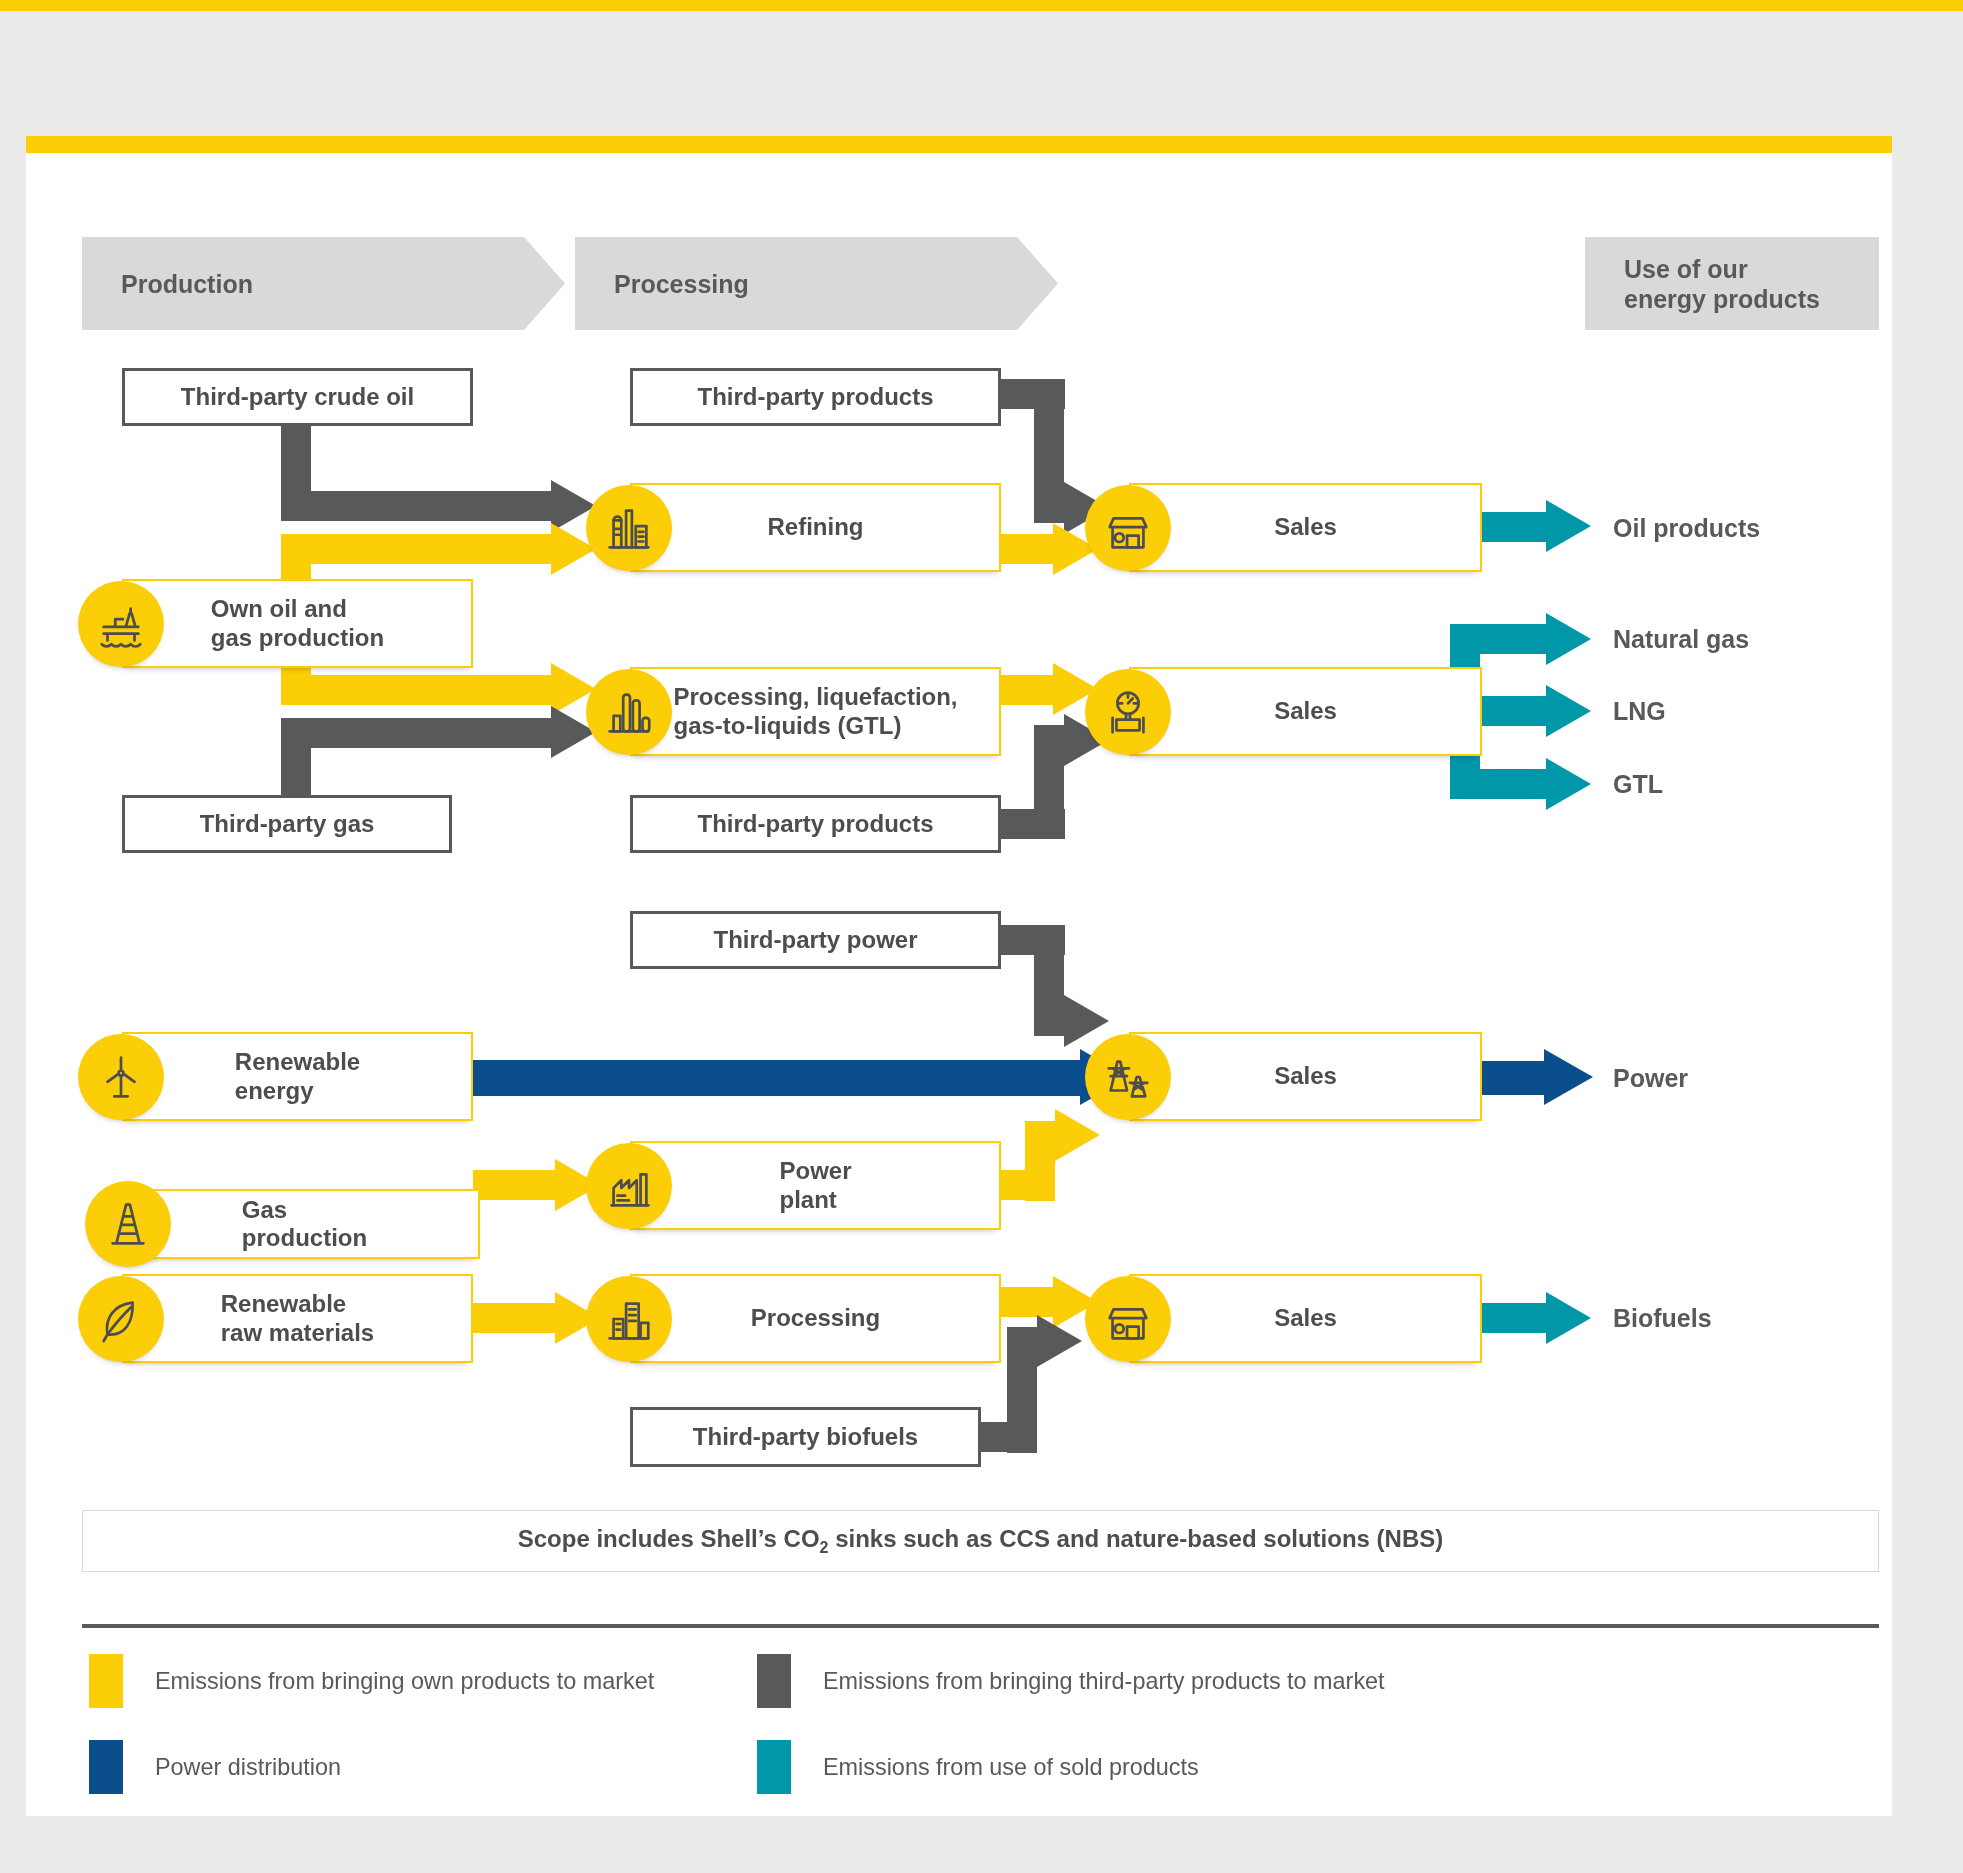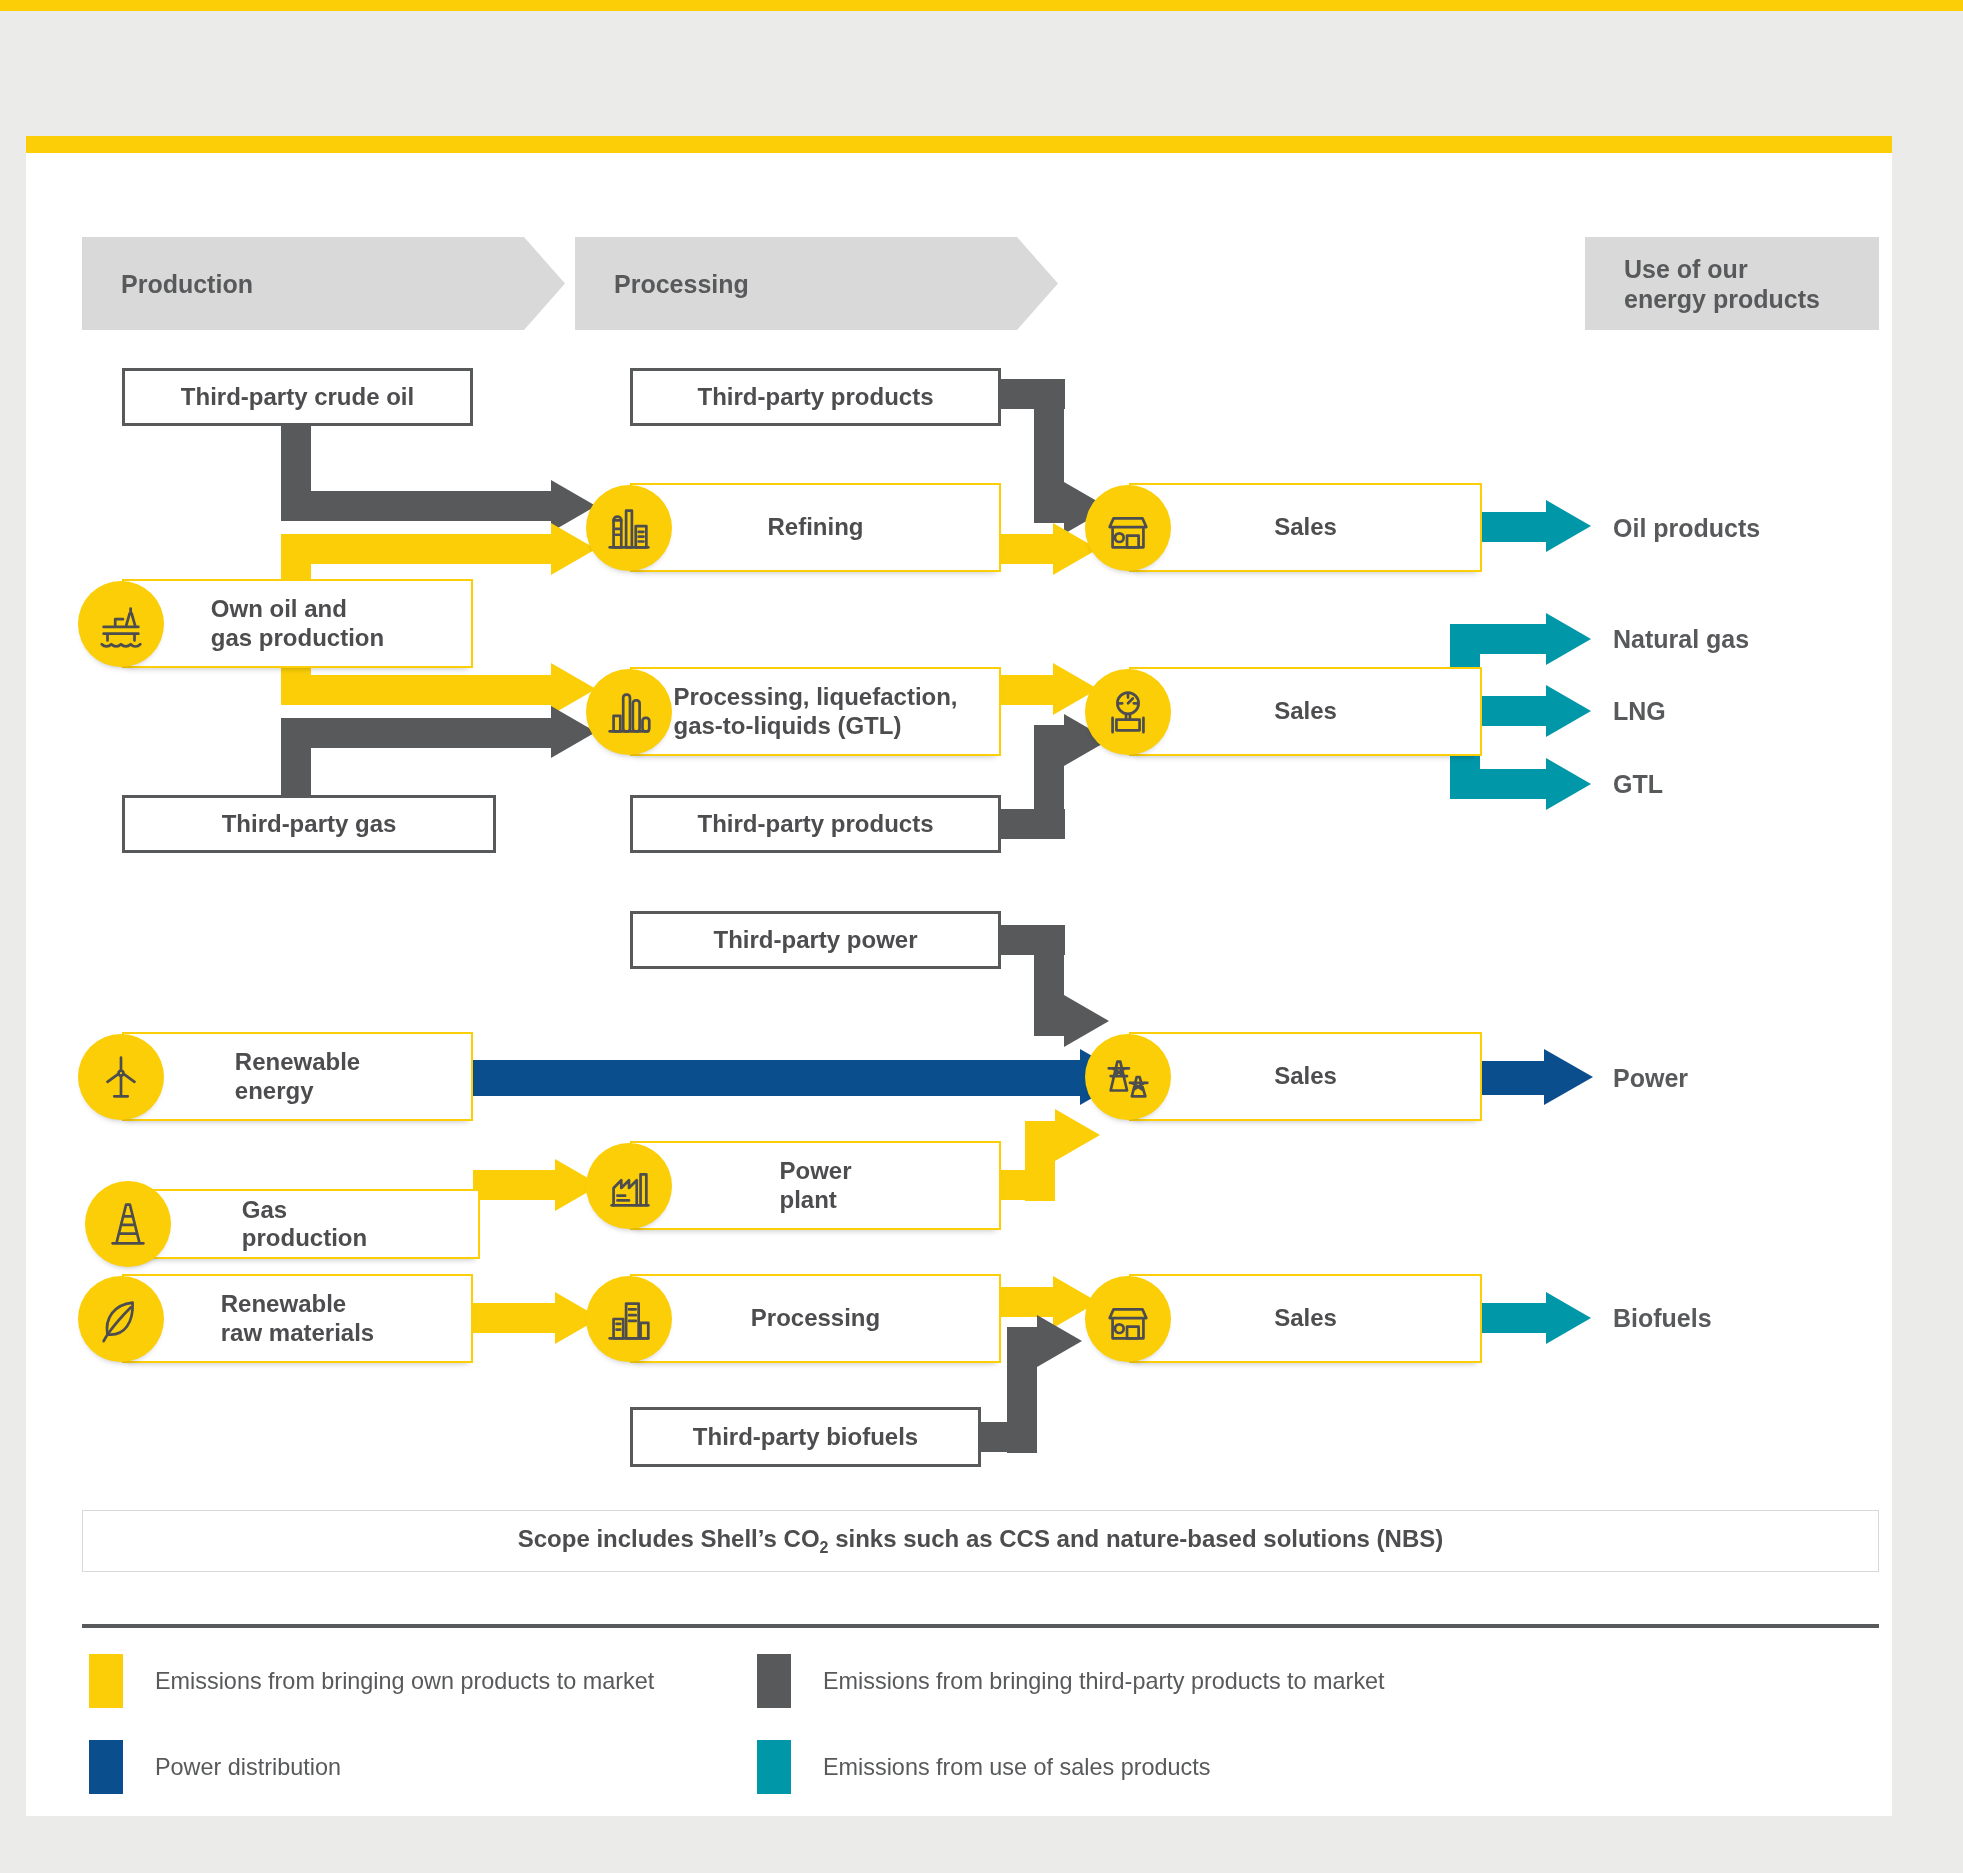--- a/index.html
+++ b/index.html
@@ -152,21 +152,21 @@
     <div class="seg c-t" style="left:1482px;top:1303px;width:64px;height:30px;"></div>
     <div class="head h-t" style="left:1546px;top:1292px;"></div>
   </div>
 
   <div class="abs gbox" style="left:122px;top:368px;width:351px;height:58px;">
     <span class="lbl">Third-party crude oil</span>
     </div>
   <div class="abs gbox" style="left:630px;top:368px;width:371px;height:58px;">
     <span class="lbl">Third-party products</span>
     </div>
-  <div class="abs gbox" style="left:122px;top:795px;width:374px;height:58px;">
+  <div class="abs gbox" style="left:122px;top:795px;width:330px;height:58px;">
     <span class="lbl">Third-party gas</span>
     </div>
   <div class="abs gbox" style="left:630px;top:795px;width:371px;height:58px;">
     <span class="lbl">Third-party products</span>
     </div>
   <div class="abs gbox" style="left:630px;top:911px;width:371px;height:58px;">
     <span class="lbl">Third-party power</span>
     </div>
   <div class="abs gbox" style="left:630px;top:1407px;width:351px;height:60px;">
     <span class="lbl">Third-party biofuels</span>
@@ -336,16 +336,16 @@
   <div class="legend-item" style="left:757px;top:1654px;">
     <span class="sw" style="background: rgb(88, 89, 91);"></span>
     <span class="txt">Emissions from bringing third-party products to market</span>
     </div>
   <div class="legend-item" style="left:89px;top:1740px;justify-content:center;">
     <span class="sw" style="background: rgb(10, 78, 141);"></span>
     <span class="txt">Power distribution</span>
     </div>
   <div class="legend-item" style="left:757px;top:1740px;">
     <span class="sw" style="background: rgb(0, 151, 169);"></span>
-    <span class="txt">Emissions from use of sales products</span>
+    <span class="txt">Emissions from use of sold products</span>
     </div>
 </div>
 
 
 </body></html>

